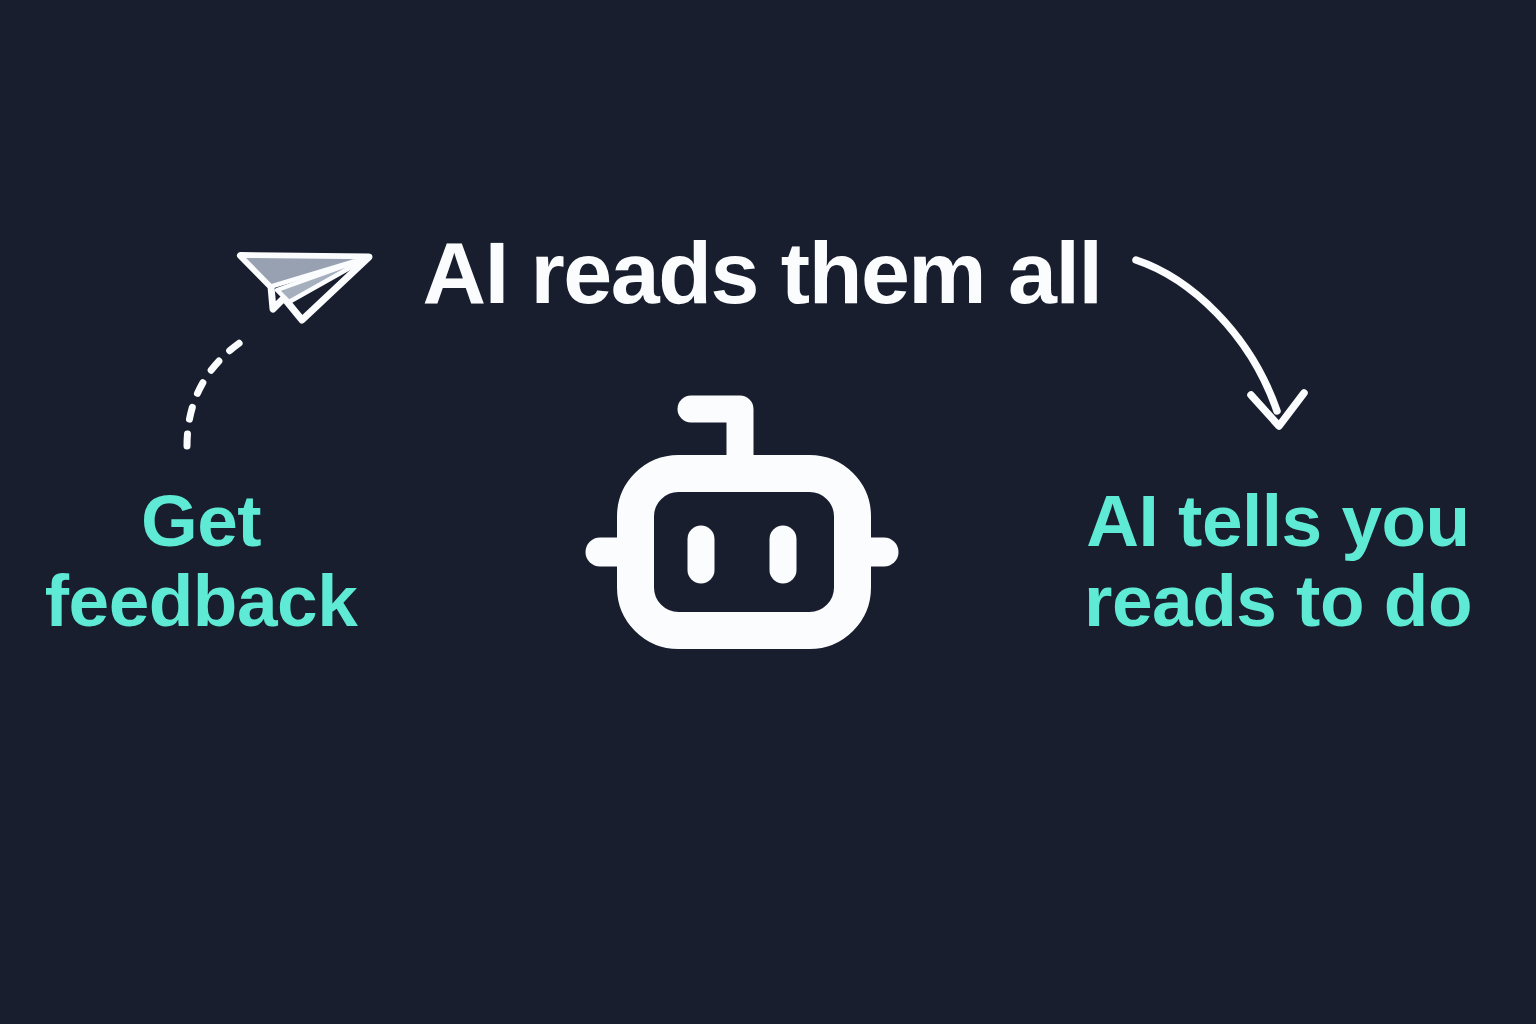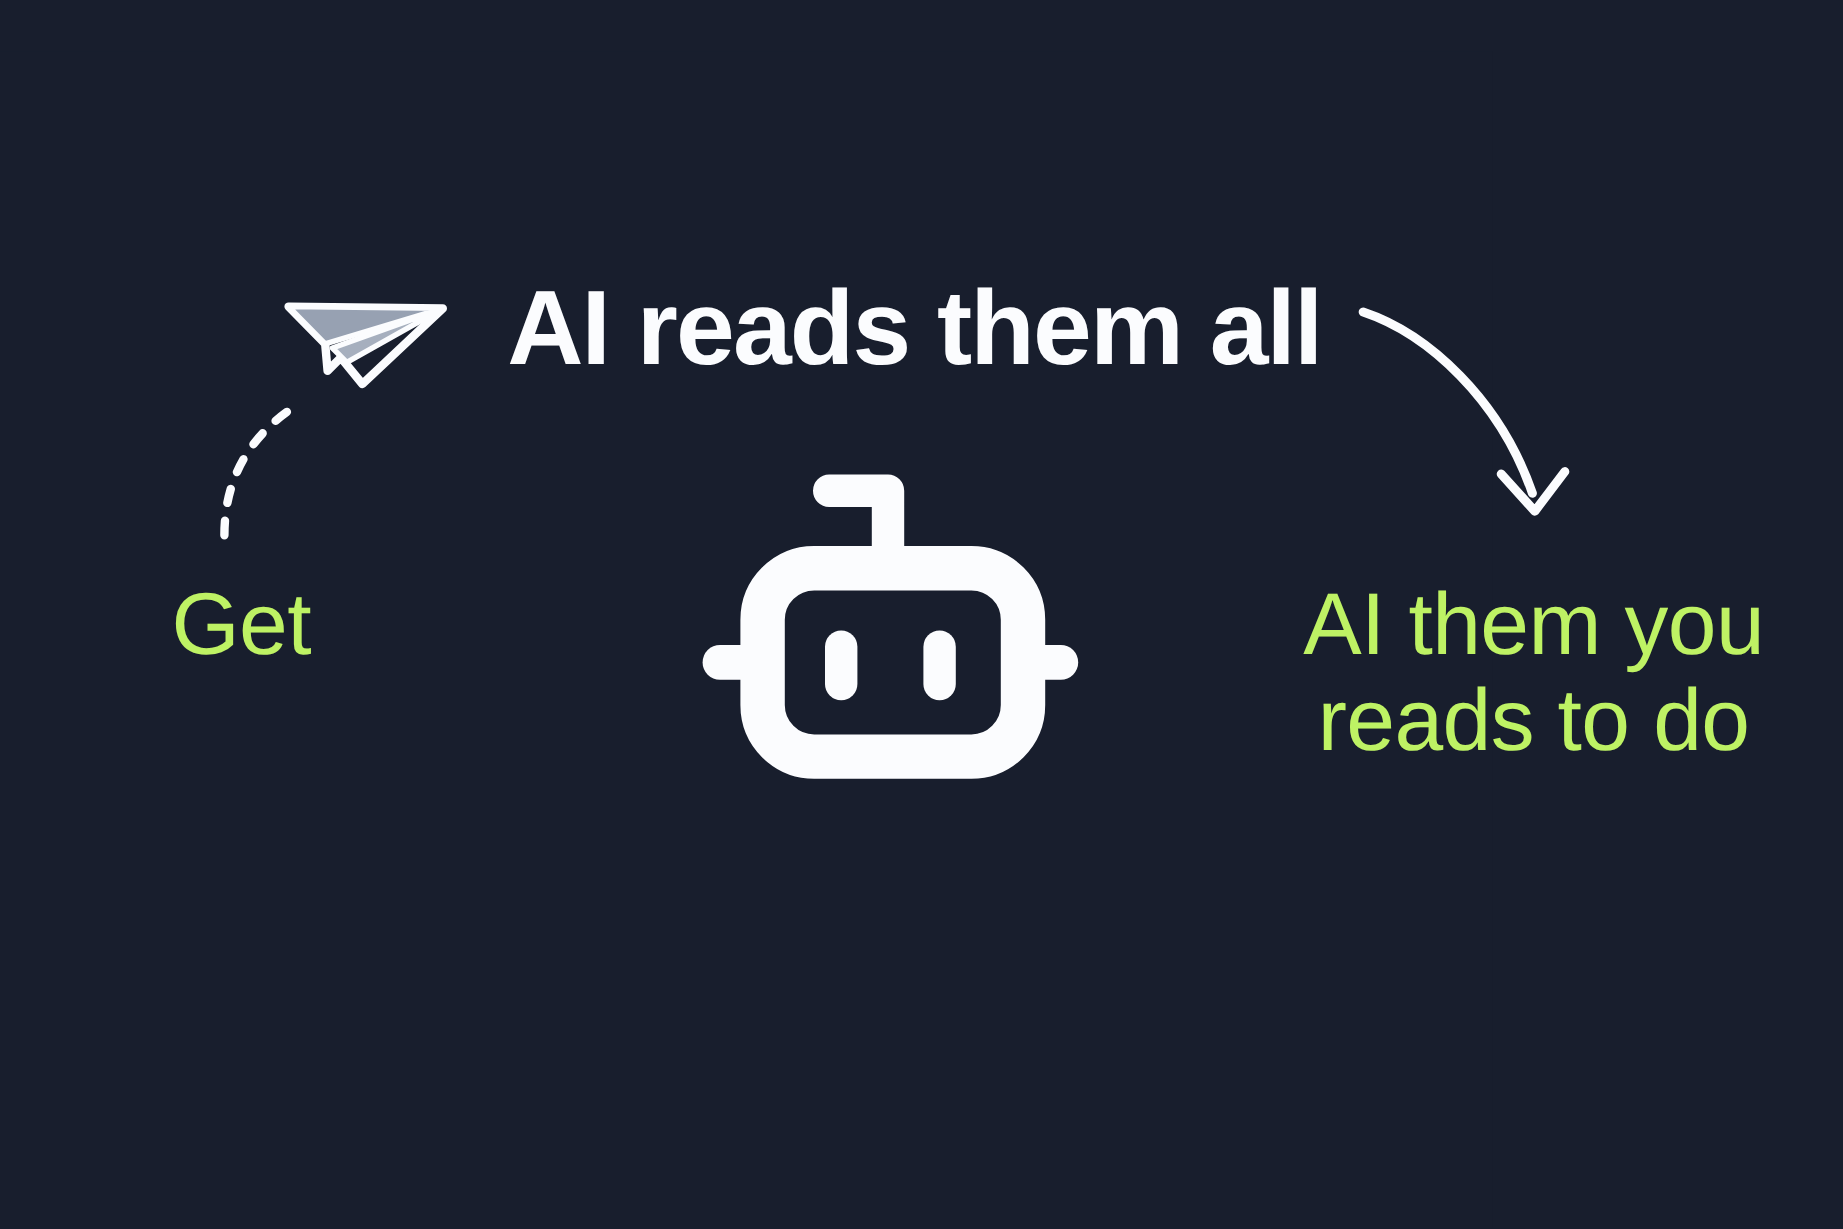--- a/index.html
+++ b/index.html
@@ -34,24 +34,24 @@
     font-weight: 700;
     letter-spacing: -1.5px;
     line-height: 1;
     color: #fbfcfe;
     white-space: nowrap;
   }
   .side-label {
     position: absolute;
     transform: translateX(-50%);
     font-size: 73px;
-    font-weight: 400;
+    font-weight: 700;
     letter-spacing: -0.5px;
     line-height: 80px;
-    color: #bef264;
+    color: #5eead4;
     text-align: center;
     white-space: nowrap;
   }
   .left-label  { left: 201px;  top: 438px; }
   .right-label { left: 1278px; top: 438px; }
   .label-line  { display: block; }
 </style>
 </head>
 <body>
 
@@ -79,20 +79,21 @@
       <line x1="868" y1="509" x2="884" y2="509" stroke-width="29"></line>
       <line x1="701" y1="496" x2="701" y2="527" stroke-width="27"></line>
       <line x1="783" y1="496" x2="783" y2="527" stroke-width="27"></line>
     </g>
   </svg>
 
   <div class="title">AI reads them all</div>
 
   <div class="side-label left-label">
     <span class="label-line">Get</span>
+    <span class="label-line">feedback</span>
   </div>
 
   <div class="side-label right-label">
-    <span class="label-line">AI them you</span>
+    <span class="label-line">AI tells you</span>
     <span class="label-line">reads to do</span>
   </div>
 
 </div>
 
 </body></html>

